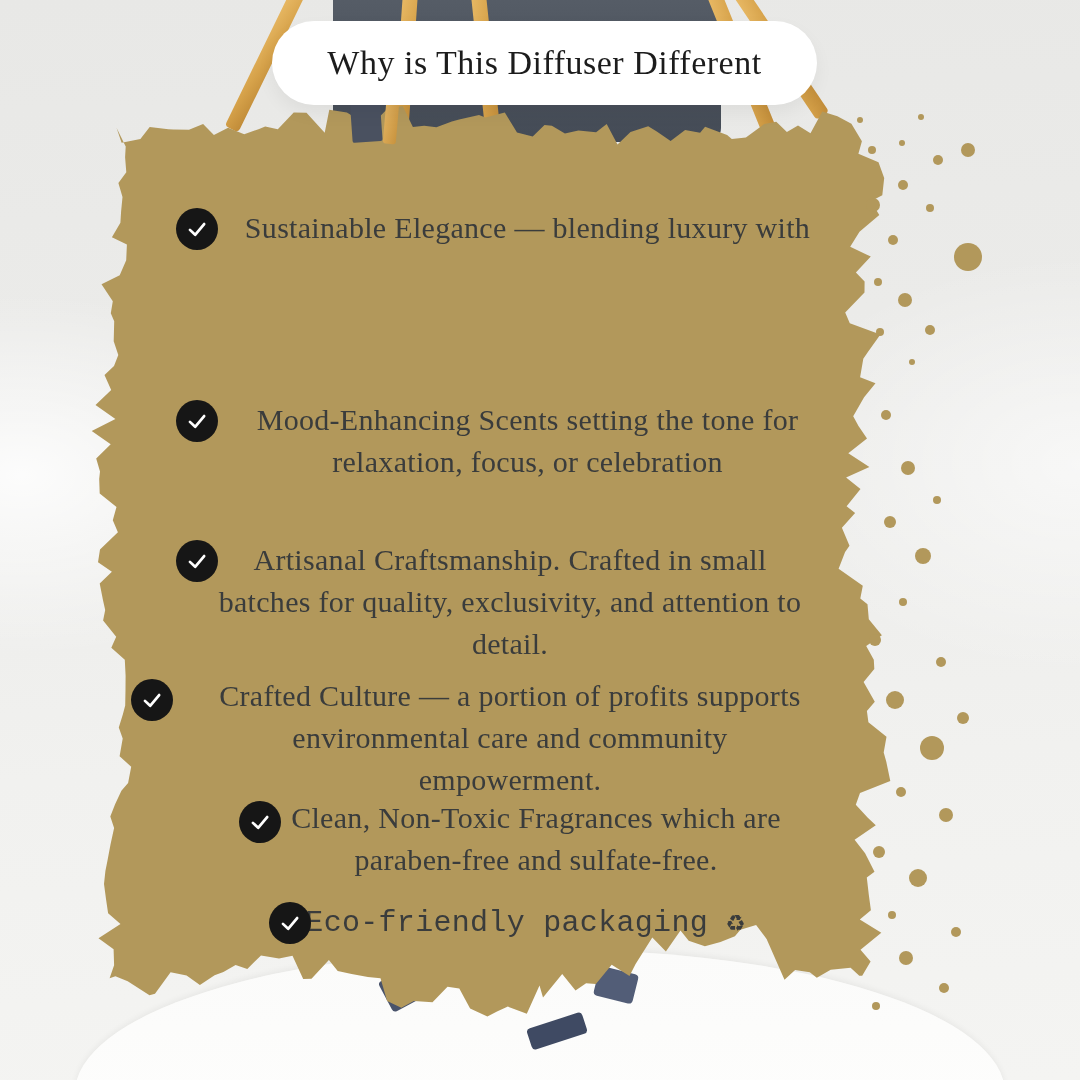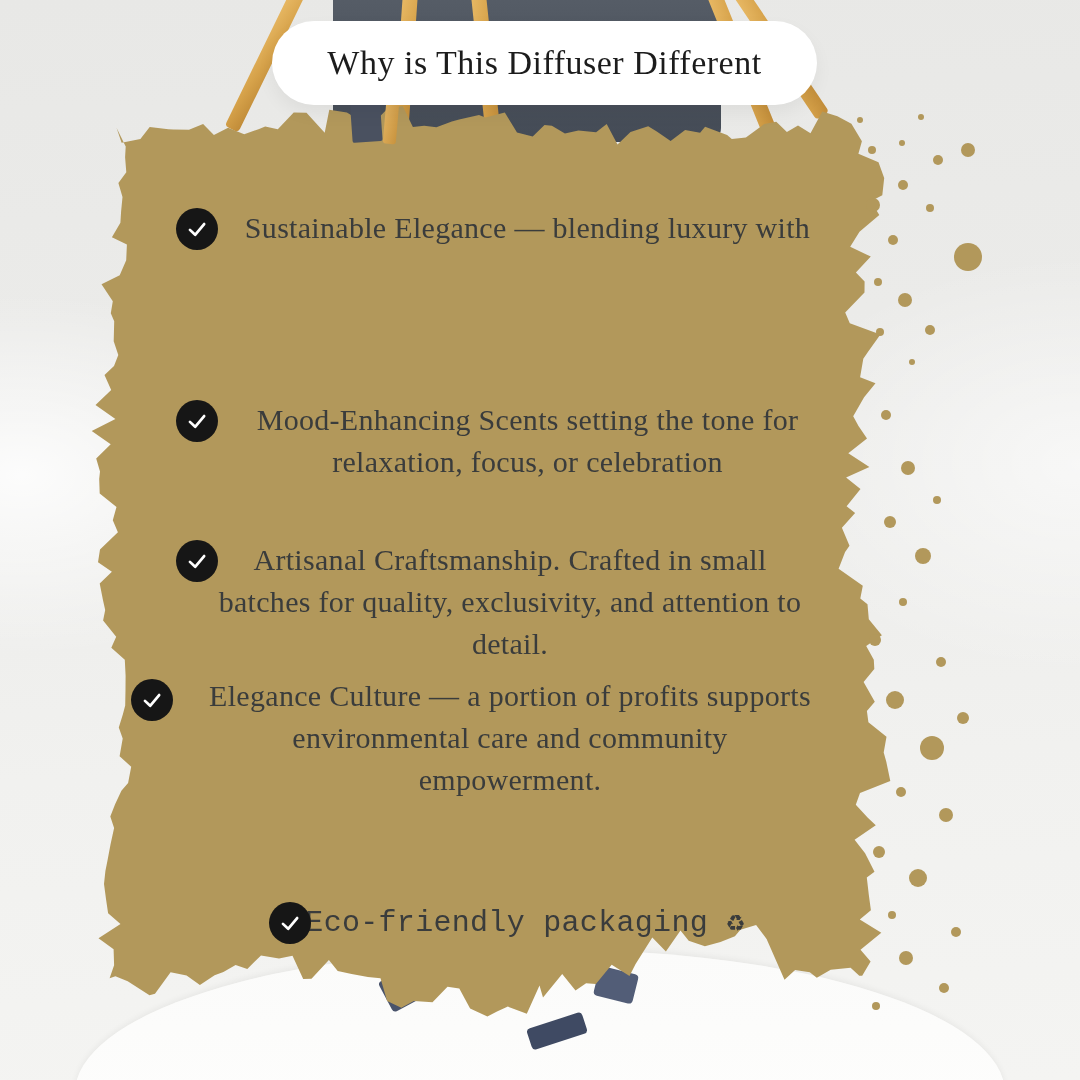--- a/index.html
+++ b/index.html
@@ -143,23 +143,32 @@
         <div class="line">Artisanal Craftsmanship. Crafted in small</div>
         <div class="line">batches for quality, exclusivity, and attention to</div>
         <div class="line">detail.</div>
       </div>
       <div class="bullet" style="top: 675px; left: 130px; width: 760px;">
         <div class="check" style="left: 1px; top: 4px;">
           <svg viewBox="0 0 24 24" width="26" height="26">
             <path d="M5.5 12.8 L10.3 17.4 L18.6 7.4" fill="none" stroke="#ffffff" stroke-width="2.5" stroke-linecap="round" stroke-linejoin="round"></path>
           </svg>
         </div>
-        <div class="line">Elegance Culture — a portion of profits supports</div>
+        <div class="line">Crafted Culture — a portion of profits supports</div>
         <div class="line">environmental care and community</div>
         <div class="line">empowerment.</div>
+      </div>
+      <div class="bullet" style="top: 797px; left: 180px; width: 712px;">
+        <div class="check" style="left: 59px; top: 4px;">
+          <svg viewBox="0 0 24 24" width="26" height="26">
+            <path d="M5.5 12.8 L10.3 17.4 L18.6 7.4" fill="none" stroke="#ffffff" stroke-width="2.5" stroke-linecap="round" stroke-linejoin="round"></path>
+          </svg>
+        </div>
+        <div class="line">Clean, Non-Toxic Fragrances which are</div>
+        <div class="line">paraben-free and sulfate-free.</div>
       </div>
       <div class="bullet" style="top: 902px; left: 160px; width: 730px; font-family: Liberation Mono, monospace;">
         <div class="check" style="left: 109px; top: 0px;">
           <svg viewBox="0 0 24 24" width="26" height="26">
             <path d="M5.5 12.8 L10.3 17.4 L18.6 7.4" fill="none" stroke="#ffffff" stroke-width="2.5" stroke-linecap="round" stroke-linejoin="round"></path>
           </svg>
         </div>
         <div class="line">Eco-friendly packaging ♻</div>
       </div>
     </div>

